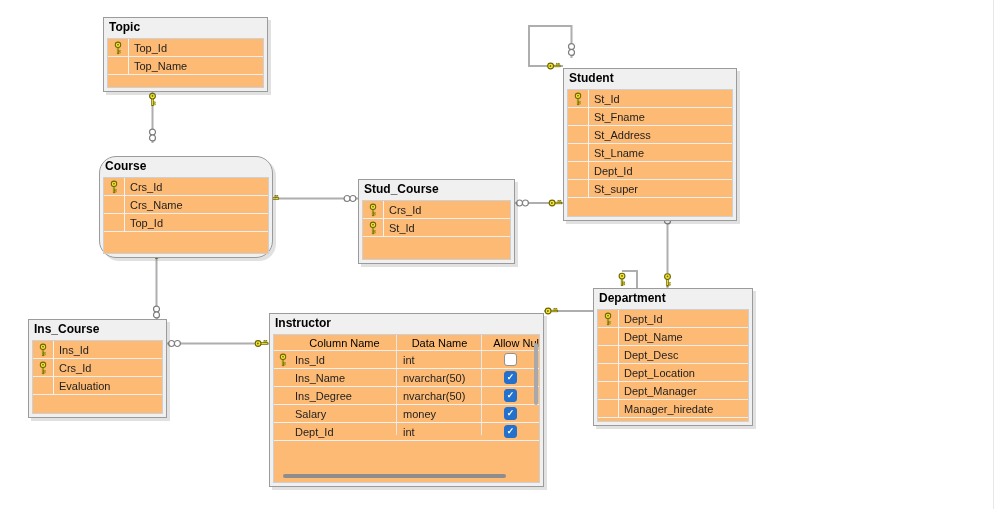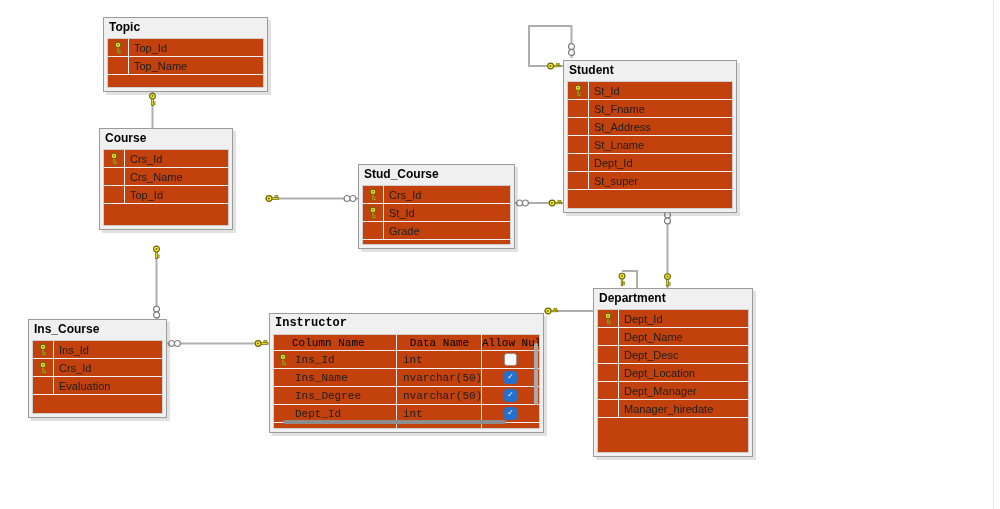--- a/index.html
+++ b/index.html
@@ -3,32 +3,32 @@
 <meta charset="utf-8">
 <style>
   html,body{margin:0;padding:0;background:#fff;}
   .canvas{position:relative;width:1000px;height:509px;background:#ffffff;overflow:hidden;
           font-family:"Liberation Sans",sans-serif;}
   
   .tbl{position:absolute;background:#f0f0f0;border:1px solid #9b9b9b;
        box-shadow:3px 3px 0 rgba(90,90,90,0.18);box-sizing:border-box;}
   .tbl-header{height:18px;line-height:18px;padding-left:5px;font-size:12px;font-weight:bold;
               color:#000;white-space:nowrap;overflow:hidden;cursor:default;}
-  .tbl-body{position:absolute;left:3px;right:3px;top:20px;bottom:3px;background:#c2410c;
+  .tbl-body{position:absolute;left:3px;right:3px;top:20px;bottom:3px;background:#fdba74;
             border:1px solid #cfcfcf;overflow:hidden;}
   .trow{display:flex;align-items:center;height:17px;border-bottom:1px solid #efefef;
         font-size:11px;color:#1e1e1e;}
   .kcell{width:21px;flex:none;height:100%;display:flex;align-items:center;justify-content:center;
          border-right:1px solid #f4f4f4;box-sizing:border-box;}
   .cname{padding-left:5px;white-space:nowrap;}
   
   .grid-header{display:flex;align-items:center;height:15px;font-size:11px;color:#000;
                border-bottom:1px solid #ededed;}
   .g-gutter{width:18px;flex:none;}
-  .g-name{width:105px;flex:none;text-align:left;}
+  .g-name{width:105px;flex:none;text-align:center;}
   .g-type{width:85px;flex:none;text-align:center;}
   .g-nulls{width:57px;flex:none;text-align:right;white-space:nowrap;overflow:hidden;}
   .grow{display:flex;align-items:center;height:17px;font-size:11px;color:#1e1e1e;
         border-bottom:1px solid #f2f2f6;}
   .grow .kcell{width:18px;border-right:none;}
   .g-name-cell{width:105px;flex:none;padding-left:3px;box-sizing:border-box;white-space:nowrap;}
   .g-type-cell{width:85px;flex:none;padding-left:6px;box-sizing:border-box;white-space:nowrap;}
   .g-nulls-cell{width:57px;flex:none;display:flex;justify-content:center;}
   .cb{width:13px;height:13px;border:1px solid #919191;border-radius:3px;background:#fff;
       box-sizing:border-box;position:relative;}
@@ -119,67 +119,63 @@
             </svg>
           </div>
           <span class="cname">Top_Id</span>
         </div>
         <div class="trow">
           <div class="kcell"></div>
           <span class="cname">Top_Name</span>
         </div>
       </div>
     </div>
-    <div class="tbl" style="left: 99px; top: 128px; width: 134px; height: 102px;">
+    <div class="tbl" style="left: 99px; top: 156px; width: 174px; height: 102px; border-radius: 17px;">
       <div class="tbl-header">Course</div>
       <div class="tbl-body">
         <div class="trow">
           <div class="kcell">
             <svg width="10" height="14" viewBox="-5 -7.5 10 15" aria-hidden="true">
               <use href="#key-glyph"></use>
             </svg>
           </div>
           <span class="cname">Crs_Id</span>
         </div>
         <div class="trow">
           <div class="kcell"></div>
           <span class="cname">Crs_Name</span>
         </div>
         <div class="trow">
           <div class="kcell"></div>
           <span class="cname">Top_Id</span>
         </div>
       </div>
     </div>
-    <div class="tbl" style="left: 358px; top: 164px; width: 157px; height: 85px;">
+    <div class="tbl" style="left: 358px; top: 179px; width: 157px; height: 85px;">
       <div class="tbl-header">Stud_Course</div>
       <div class="tbl-body">
         <div class="trow">
           <div class="kcell">
             <svg width="10" height="14" viewBox="-5 -7.5 10 15" aria-hidden="true">
               <use href="#key-glyph"></use>
             </svg>
           </div>
           <span class="cname">Crs_Id</span>
         </div>
         <div class="trow">
           <div class="kcell">
             <svg width="10" height="14" viewBox="-5 -7.5 10 15" aria-hidden="true">
               <use href="#key-glyph"></use>
             </svg>
           </div>
           <span class="cname">St_Id</span>
         </div>
-        <div class="trow">
-          <div class="kcell"></div>
-          <span class="cname">Grade</span>
-        </div>
-      </div>
-    </div>
-    <div class="tbl" style="left: 563px; top: 60px; width: 174px; height: 153px;">
+      </div>
+    </div>
+    <div class="tbl" style="left: 563px; top: 68px; width: 174px; height: 153px;">
       <div class="tbl-header">Student</div>
       <div class="tbl-body">
         <div class="trow">
           <div class="kcell">
             <svg width="10" height="14" viewBox="-5 -7.5 10 15" aria-hidden="true">
               <use href="#key-glyph"></use>
             </svg>
           </div>
           <span class="cname">St_Id</span>
         </div>
@@ -198,21 +194,21 @@
         <div class="trow">
           <div class="kcell"></div>
           <span class="cname">Dept_Id</span>
         </div>
         <div class="trow">
           <div class="kcell"></div>
           <span class="cname">St_super</span>
         </div>
       </div>
     </div>
-    <div class="tbl" style="left: 593px; top: 288px; width: 160px; height: 169px;">
+    <div class="tbl" style="left: 593px; top: 288px; width: 160px; height: 138px;">
       <div class="tbl-header">Department</div>
       <div class="tbl-body">
         <div class="trow">
           <div class="kcell">
             <svg width="10" height="14" viewBox="-5 -7.5 10 15" aria-hidden="true">
               <use href="#key-glyph"></use>
             </svg>
           </div>
           <span class="cname">Dept_Id</span>
         </div>
@@ -256,21 +252,21 @@
             </svg>
           </div>
           <span class="cname">Crs_Id</span>
         </div>
         <div class="trow">
           <div class="kcell"></div>
           <span class="cname">Evaluation</span>
         </div>
       </div>
     </div>
-    <div class="tbl" style="left: 269px; top: 313px; width: 275px; height: 120px; font-family: Liberation Mono, monospace;">
+    <div class="tbl" style="left: 269px; top: 313px; width: 275px; height: 174px;">
       <div class="tbl-header">Instructor</div>
       <div class="tbl-body">
         <div class="grid-header">
           <span class="g-gutter"></span>
           <span class="g-name">Column Name</span>
           <span class="g-type">Data Name</span>
           <span class="g-nulls">Allow Nul</span>
         </div>
         <div class="grow">
           <div class="kcell">
@@ -295,20 +291,28 @@
         <div class="grow">
           <div class="kcell"></div>
           <span class="g-name-cell">Ins_Degree</span>
           <span class="g-type-cell">nvarchar(50)</span>
           <div class="g-nulls-cell">
             <div class="cb checked"></div>
           </div>
         </div>
         <div class="grow">
           <div class="kcell"></div>
+          <span class="g-name-cell">Salary</span>
+          <span class="g-type-cell">money</span>
+          <div class="g-nulls-cell">
+            <div class="cb checked"></div>
+          </div>
+        </div>
+        <div class="grow">
+          <div class="kcell"></div>
           <span class="g-name-cell">Dept_Id</span>
           <span class="g-type-cell">int</span>
           <div class="g-nulls-cell">
             <div class="cb checked"></div>
           </div>
         </div>
         <div class="vdiv" style="left: 122px;"></div>
         <div class="vdiv" style="left: 207px;"></div>
         <div class="vscroll" style="left: 260px; top: 8px; height: 62px;"></div>
         <div class="hscroll" style="left: 9px; bottom: 4px; width: 223px;"></div>

